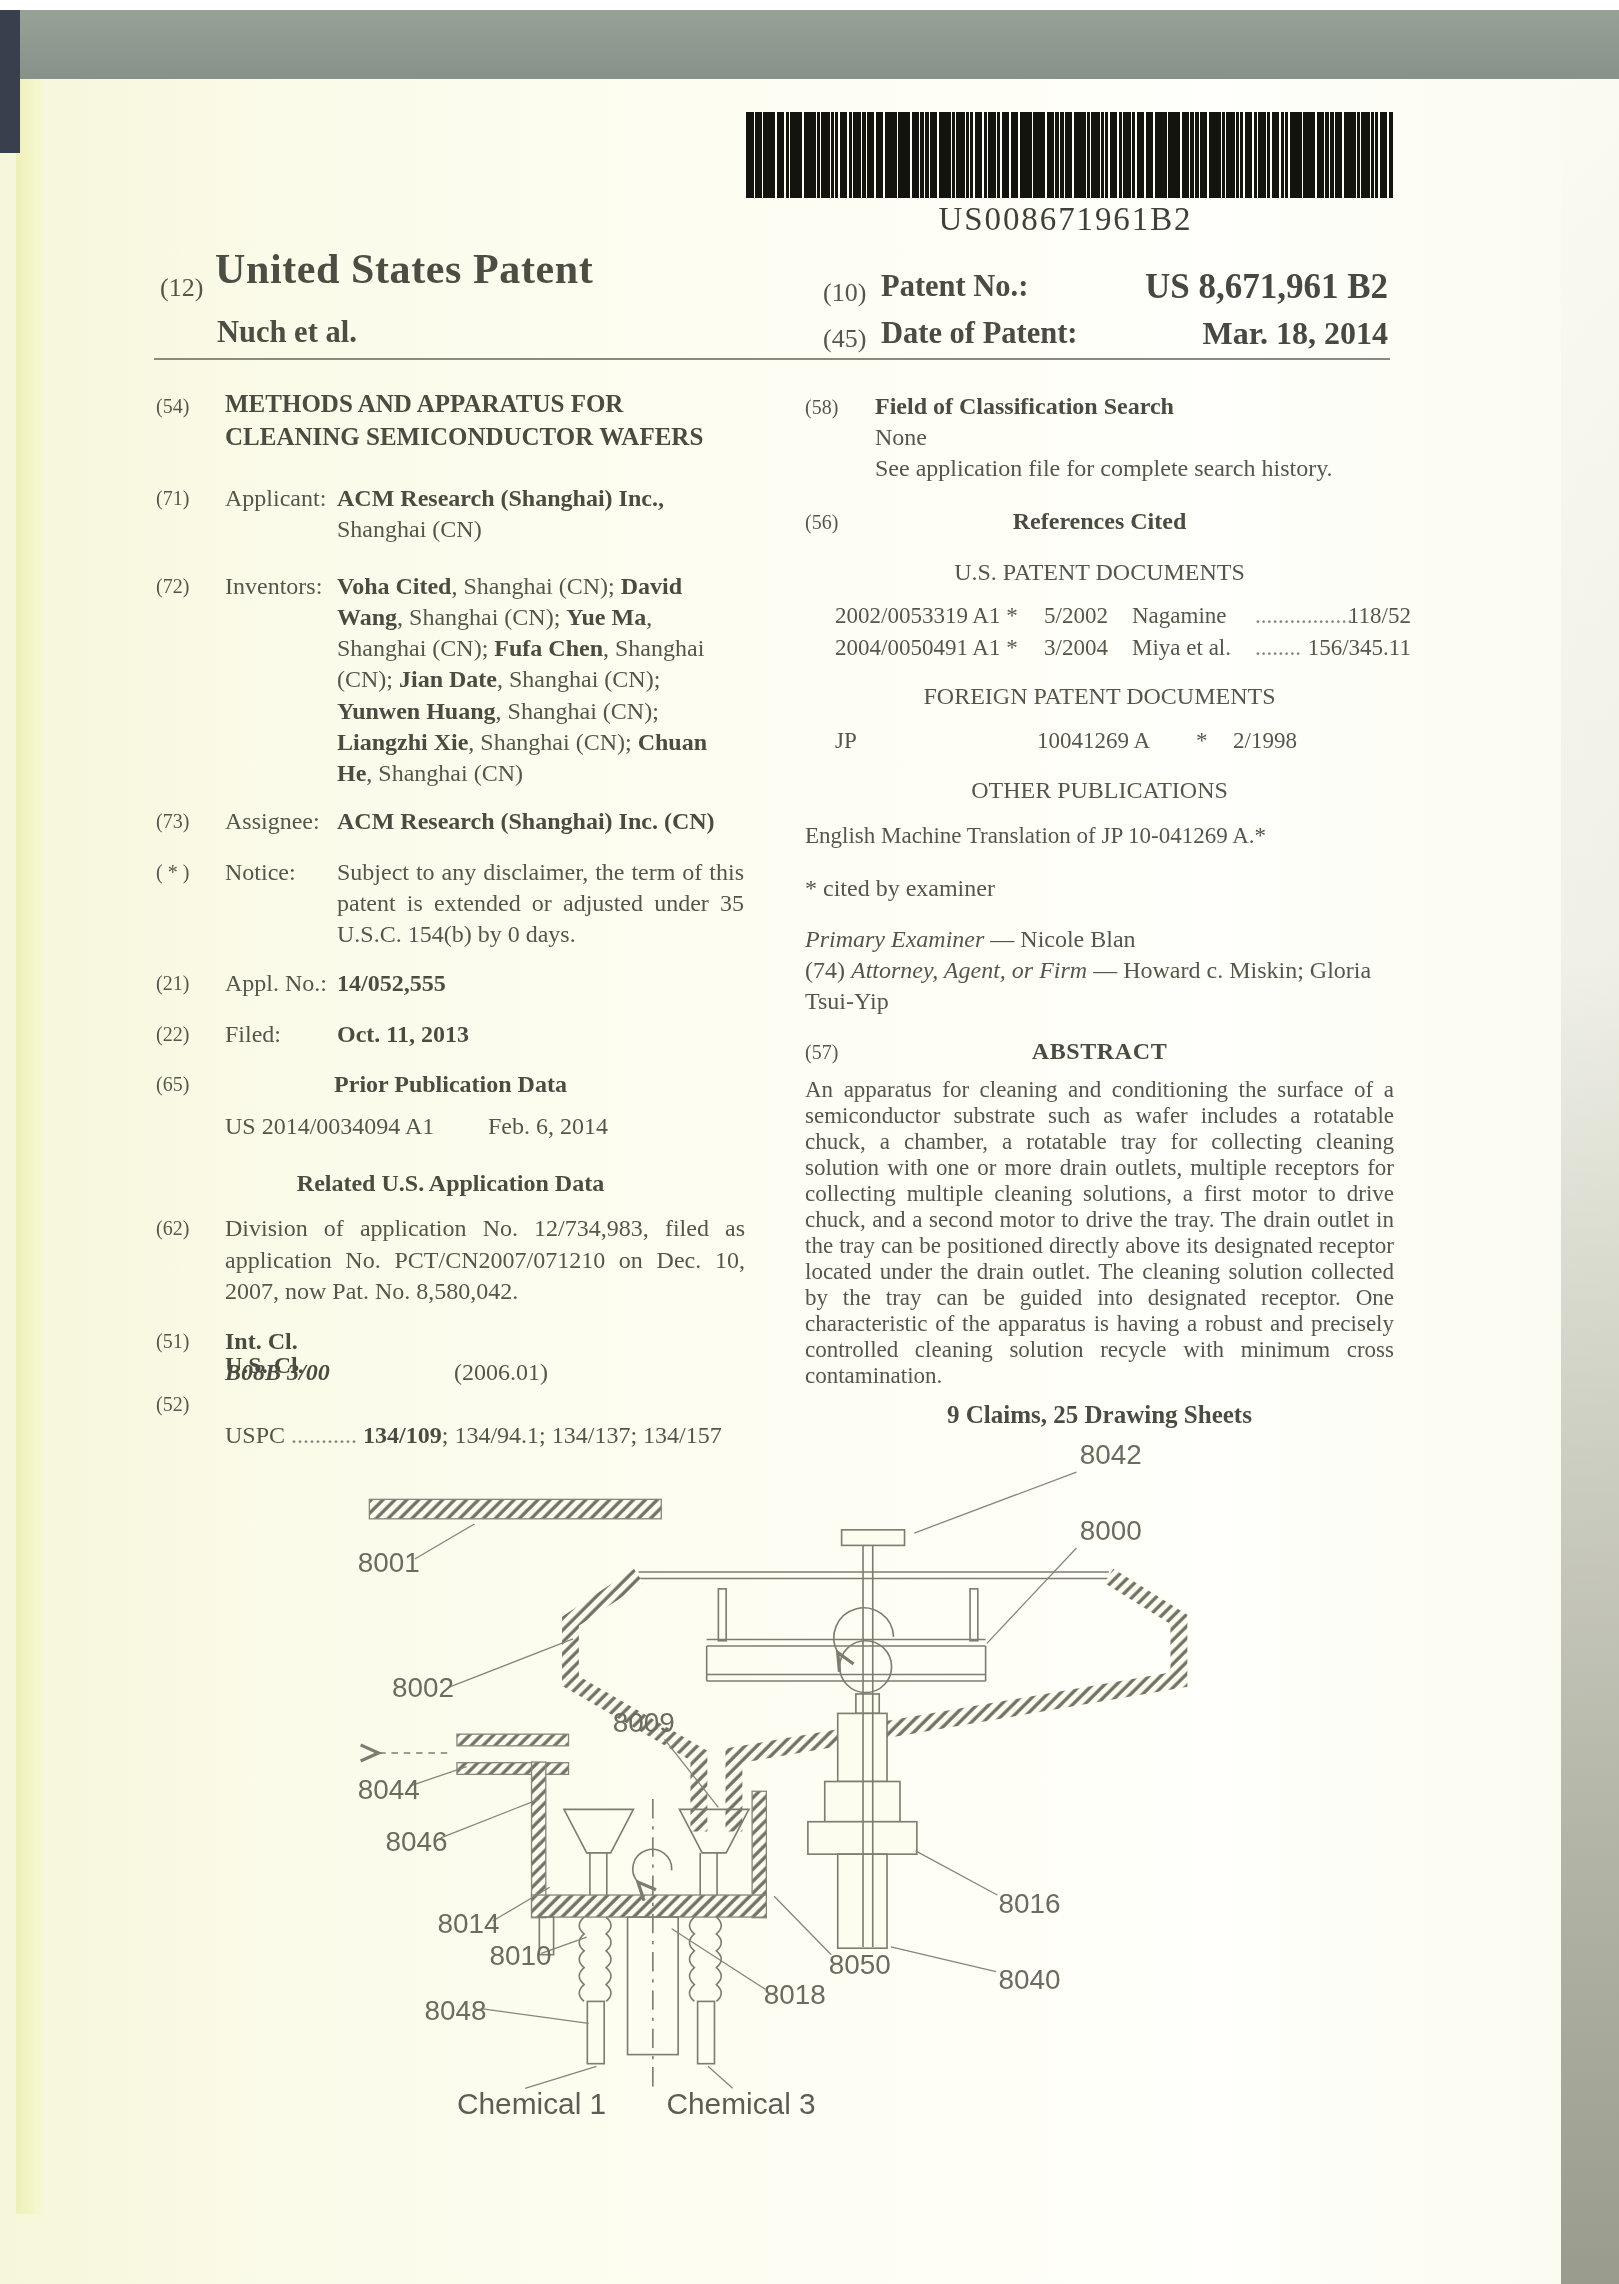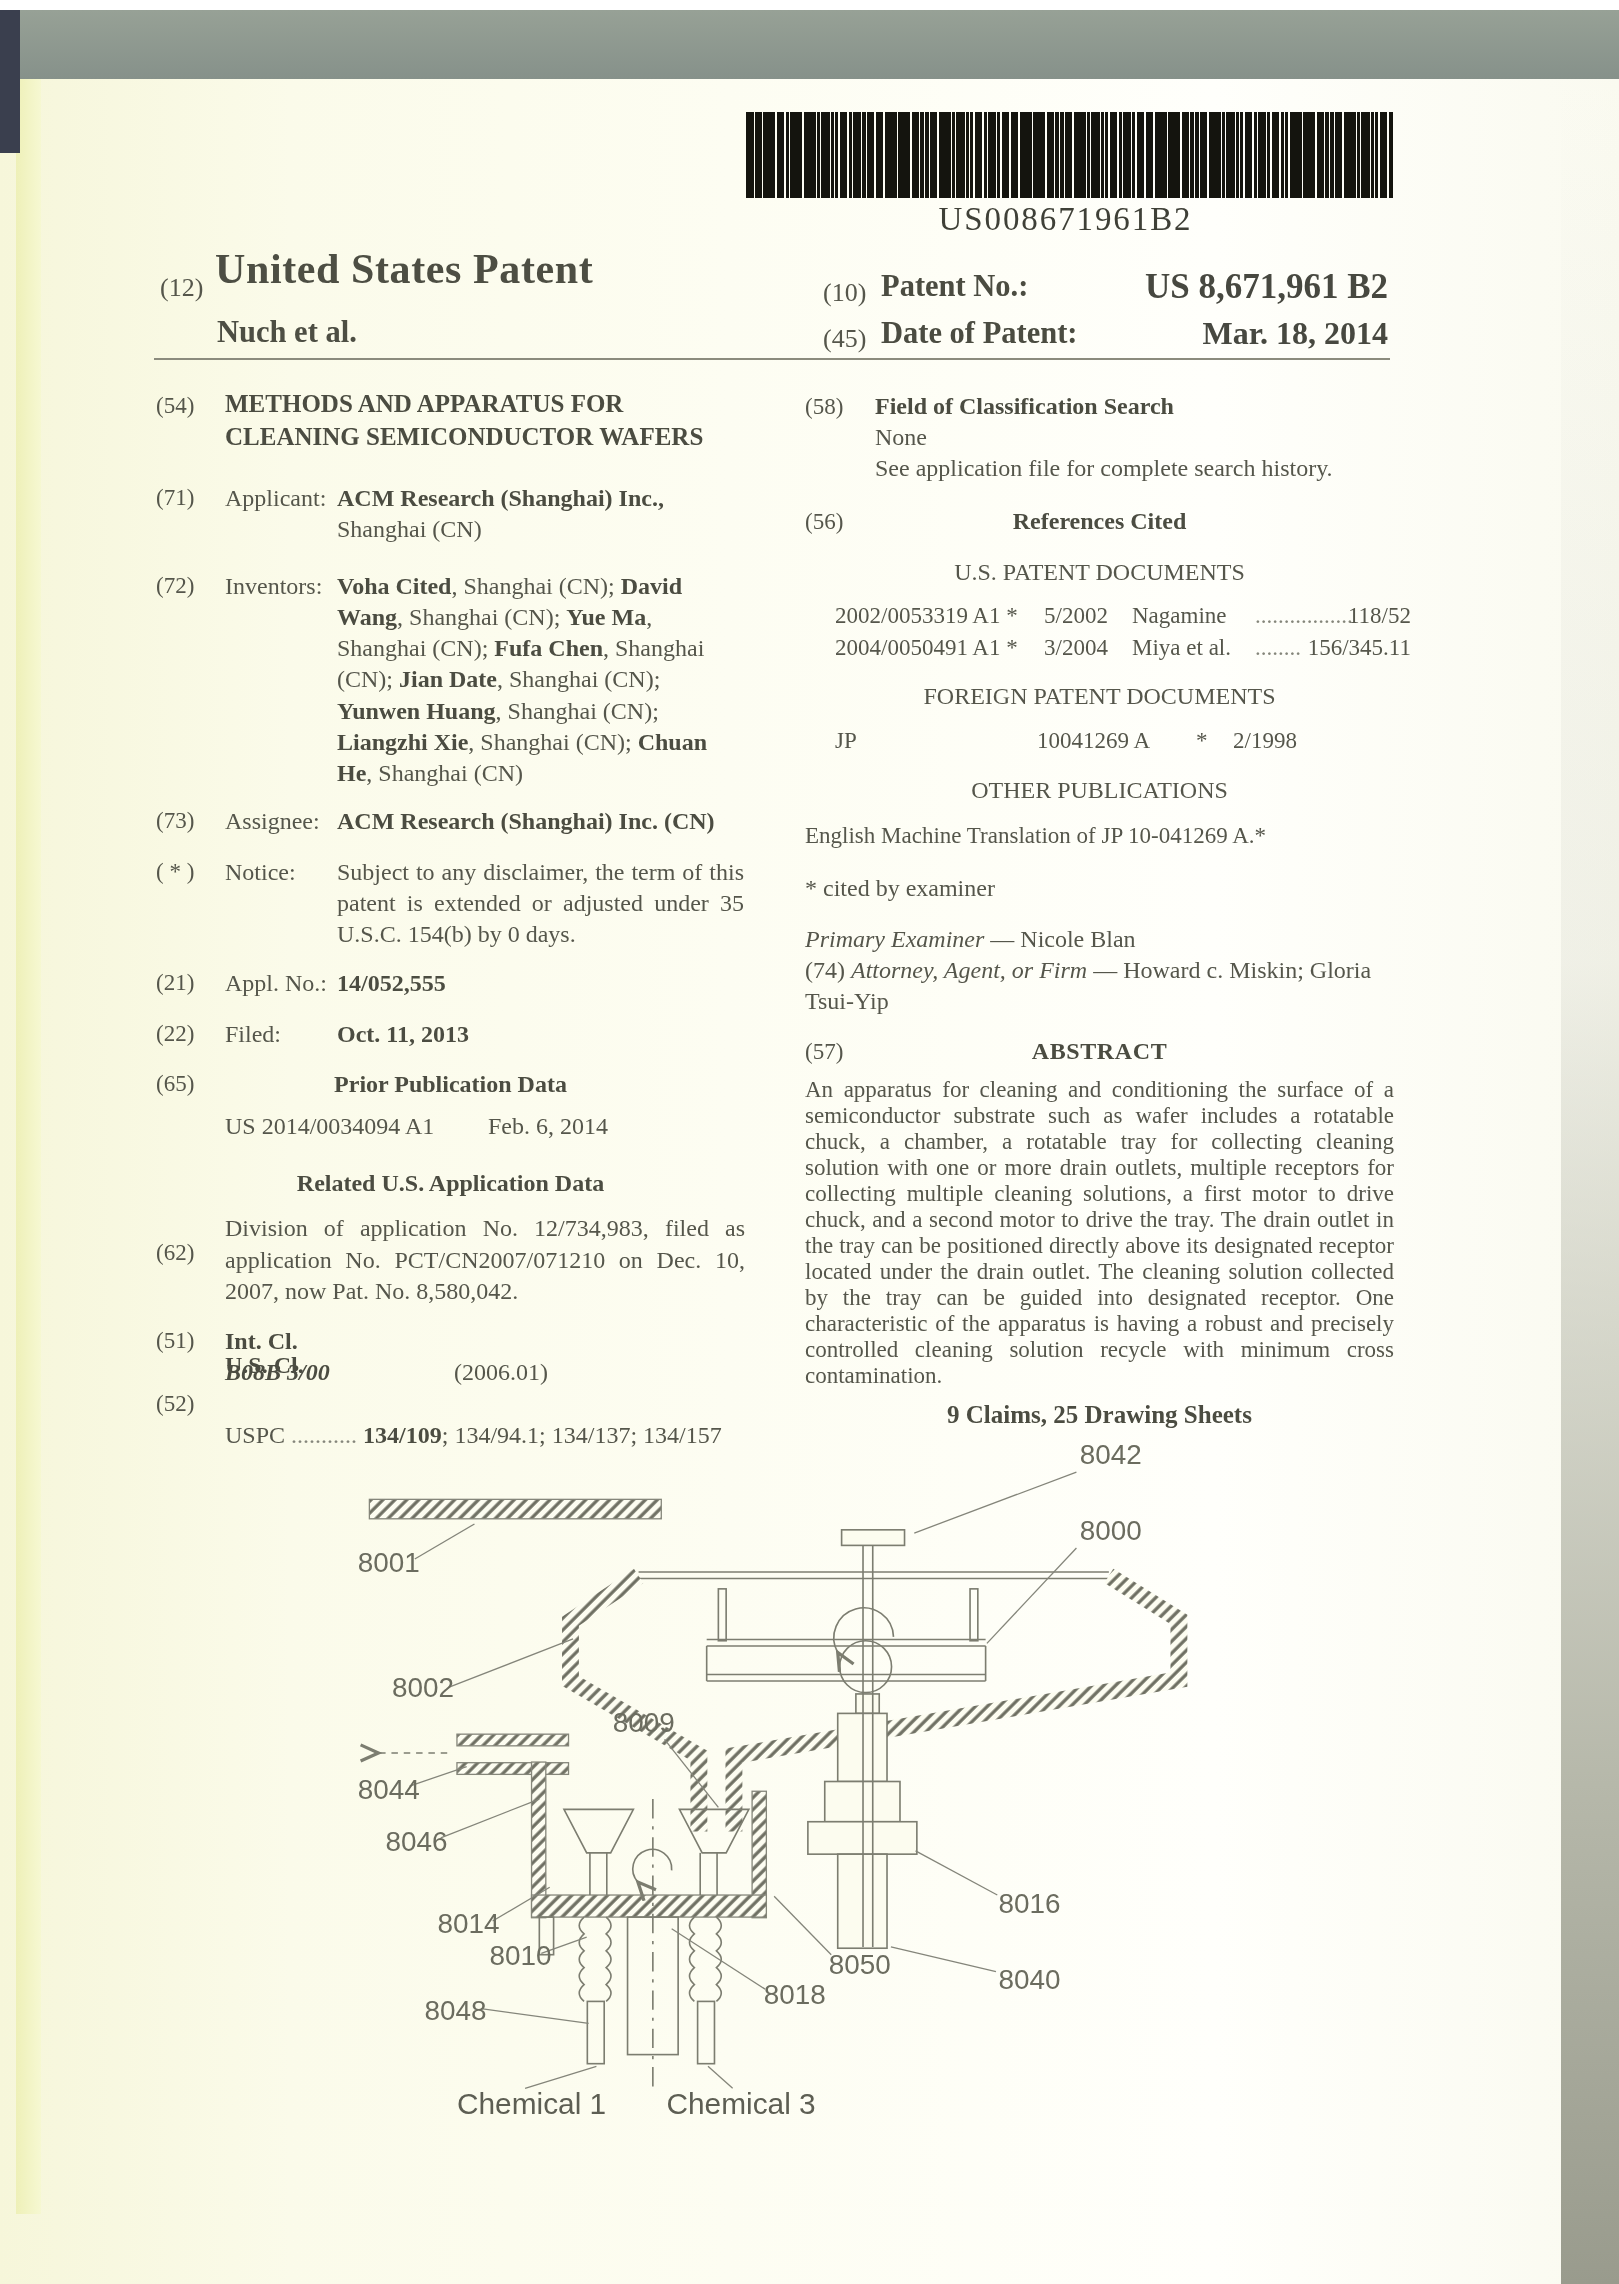--- a/index.html
+++ b/index.html
@@ -2,21 +2,21 @@
 <html style="font-size:10.4px"><head>
 <meta charset="utf-8">
 <style>
   html,body{margin:0;padding:0;background:#ffffff;}
   body{width:1620px;height:2284px;position:relative;overflow:hidden;
        font-family:"Liberation Serif","DejaVu Serif",serif;color:#55564b;}
   .abs{position:absolute;}
   .line{position:absolute;white-space:nowrap;font-size:24px;line-height:30px;}
   .b{font-weight:bold;color:#4b4c41;}
   .i{font-style:italic;}
-  .tag{font-size:23px;}
+  .tag{font-size:20px;}
   .j{text-align:justify;text-align-last:justify;}
   
   #scan-top-bar{left:0;top:10.4px;width:1620px;height:69px;background:linear-gradient(180deg,#97a196,#86918a);}
   #scan-corner{left:0;top:10.4px;width:19.5px;height:143px;background:#3a3f4e;}
   #paper{left:0;top:79px;width:1620px;height:2205px;
      background:linear-gradient(90deg,#f6f6da 0%,#fbfbea 18%,#fdfdf2 45%,#fffffb 75%,#fafaf0 100%);}
   #edge-left{left:15.6px;top:79px;width:25px;height:2135px;background:linear-gradient(90deg,#eef0b8,#f6f8d2);}
   #edge-right{left:1561px;top:79px;width:58px;height:2205px;
      background:linear-gradient(180deg,rgba(190,192,180,0) 0%,rgba(190,192,180,0.18) 40%,#b5b7a9 78%,#999b8d 100%);}
   
@@ -113,21 +113,21 @@
 <div class="line tag" style="left:156px;top:1019px;">(22)</div>
 <div class="line" style="left:225px;top:1019px;">Filed:</div>
 <div class="line b" style="left:337px;top:1019px;">Oct. 11, 2013</div>
 
 <div class="line tag" style="left:156px;top:1069px;">(65)</div>
 <div class="line b ctr-l" style="top:1069px;">Prior Publication Data</div>
 <div class="line" style="left:225px;top:1111px;">US 2014/0034094 A1</div>
 <div class="line" style="left:488px;top:1111px;">Feb. 6, 2014</div>
 
 <div class="line b ctr-l" style="top:1168px;">Related U.S. Application Data</div>
-<div class="line tag" style="left:156px;top:1213px;margin-top:25px;">(62)</div>
+<div class="line tag" style="left:156px;top:1213px;">(62)</div>
 <div class="line j" style="left:225px;top:1213px;width:520px;">Division of application No. 12/734,983, filed as</div>
 <div class="line j" style="left:225px;top:1245px;width:520px;">application No. PCT/CN2007/071210 on Dec. 10,</div>
 <div class="line" style="left:225px;top:1276px;">2007, now Pat. No. 8,580,042.</div>
 
 <div class="line tag" style="left:156px;top:1326px;">(51)</div>
 <div class="line b" style="left:225px;top:1326px;">Int. Cl.</div>
 <div class="line b i" style="left:225px;top:1357px;font-family:Liberation Serif, serif;">B08B 3/00</div>
 <div class="line" style="left:454px;top:1357px;">(2006.01)</div>
 
 <div class="line tag" style="left:156px;top:1389px;">(52)</div>

